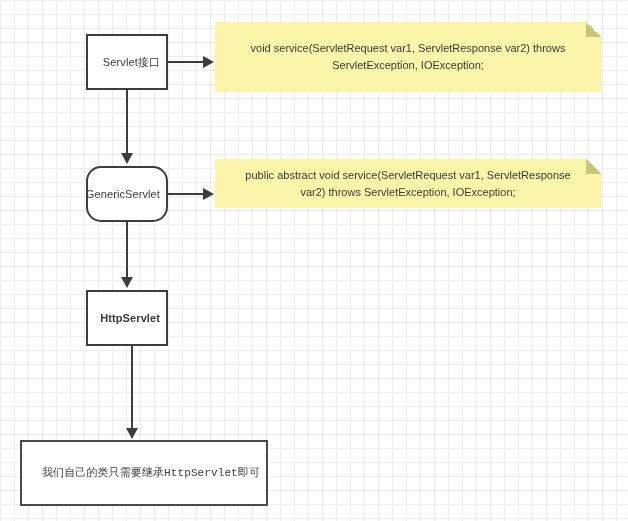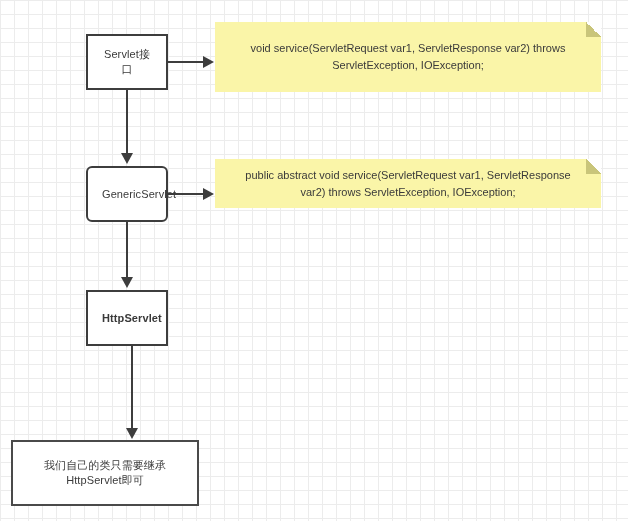--- a/index.html
+++ b/index.html
@@ -35,40 +35,40 @@
   }
 
   
   .node {
     position: absolute;
     box-sizing: border-box;
     background: #ffffff;
     border: 2px solid #3d3d3d;
     display: flex;
     align-items: center;
-    justify-content: flex-start;
+    justify-content: flex-end;
     text-align: center;
     color: #3a3a3a;
     font-size: 11px;
     line-height: 15px;
-    padding: 2px 14px;
+    padding: 2px 6px;
     letter-spacing: 0.1px;
   }
   .node.rounded {
-    border-radius: 6px;
+    border-radius: 15px;
   }
   .node.thin {
     border-width: 2px;
     border-color: #4a4a4a;
   }
 
   #node-servlet   { left: 86px;  top: 34px;  width: 82px;  height: 56px; }
   #node-generic   { left: 86px;  top: 166px; width: 82px;  height: 56px; }
   #node-http      { left: 86px;  top: 290px; width: 82px;  height: 56px; font-weight: bold; }
-  #node-note-self { left: 11px;  top: 440px; width: 188px; height: 66px; }
+  #node-note-self { left: 20px;  top: 440px; width: 248px; height: 66px; font-family: Liberation Mono, monospace; }
 
   
   .sticky {
     position: absolute;
     box-sizing: border-box;
     background: #faf5a8;
     color: #3a3a3a;
     font-size: 11px;
     line-height: 17px;
     text-align: center;

